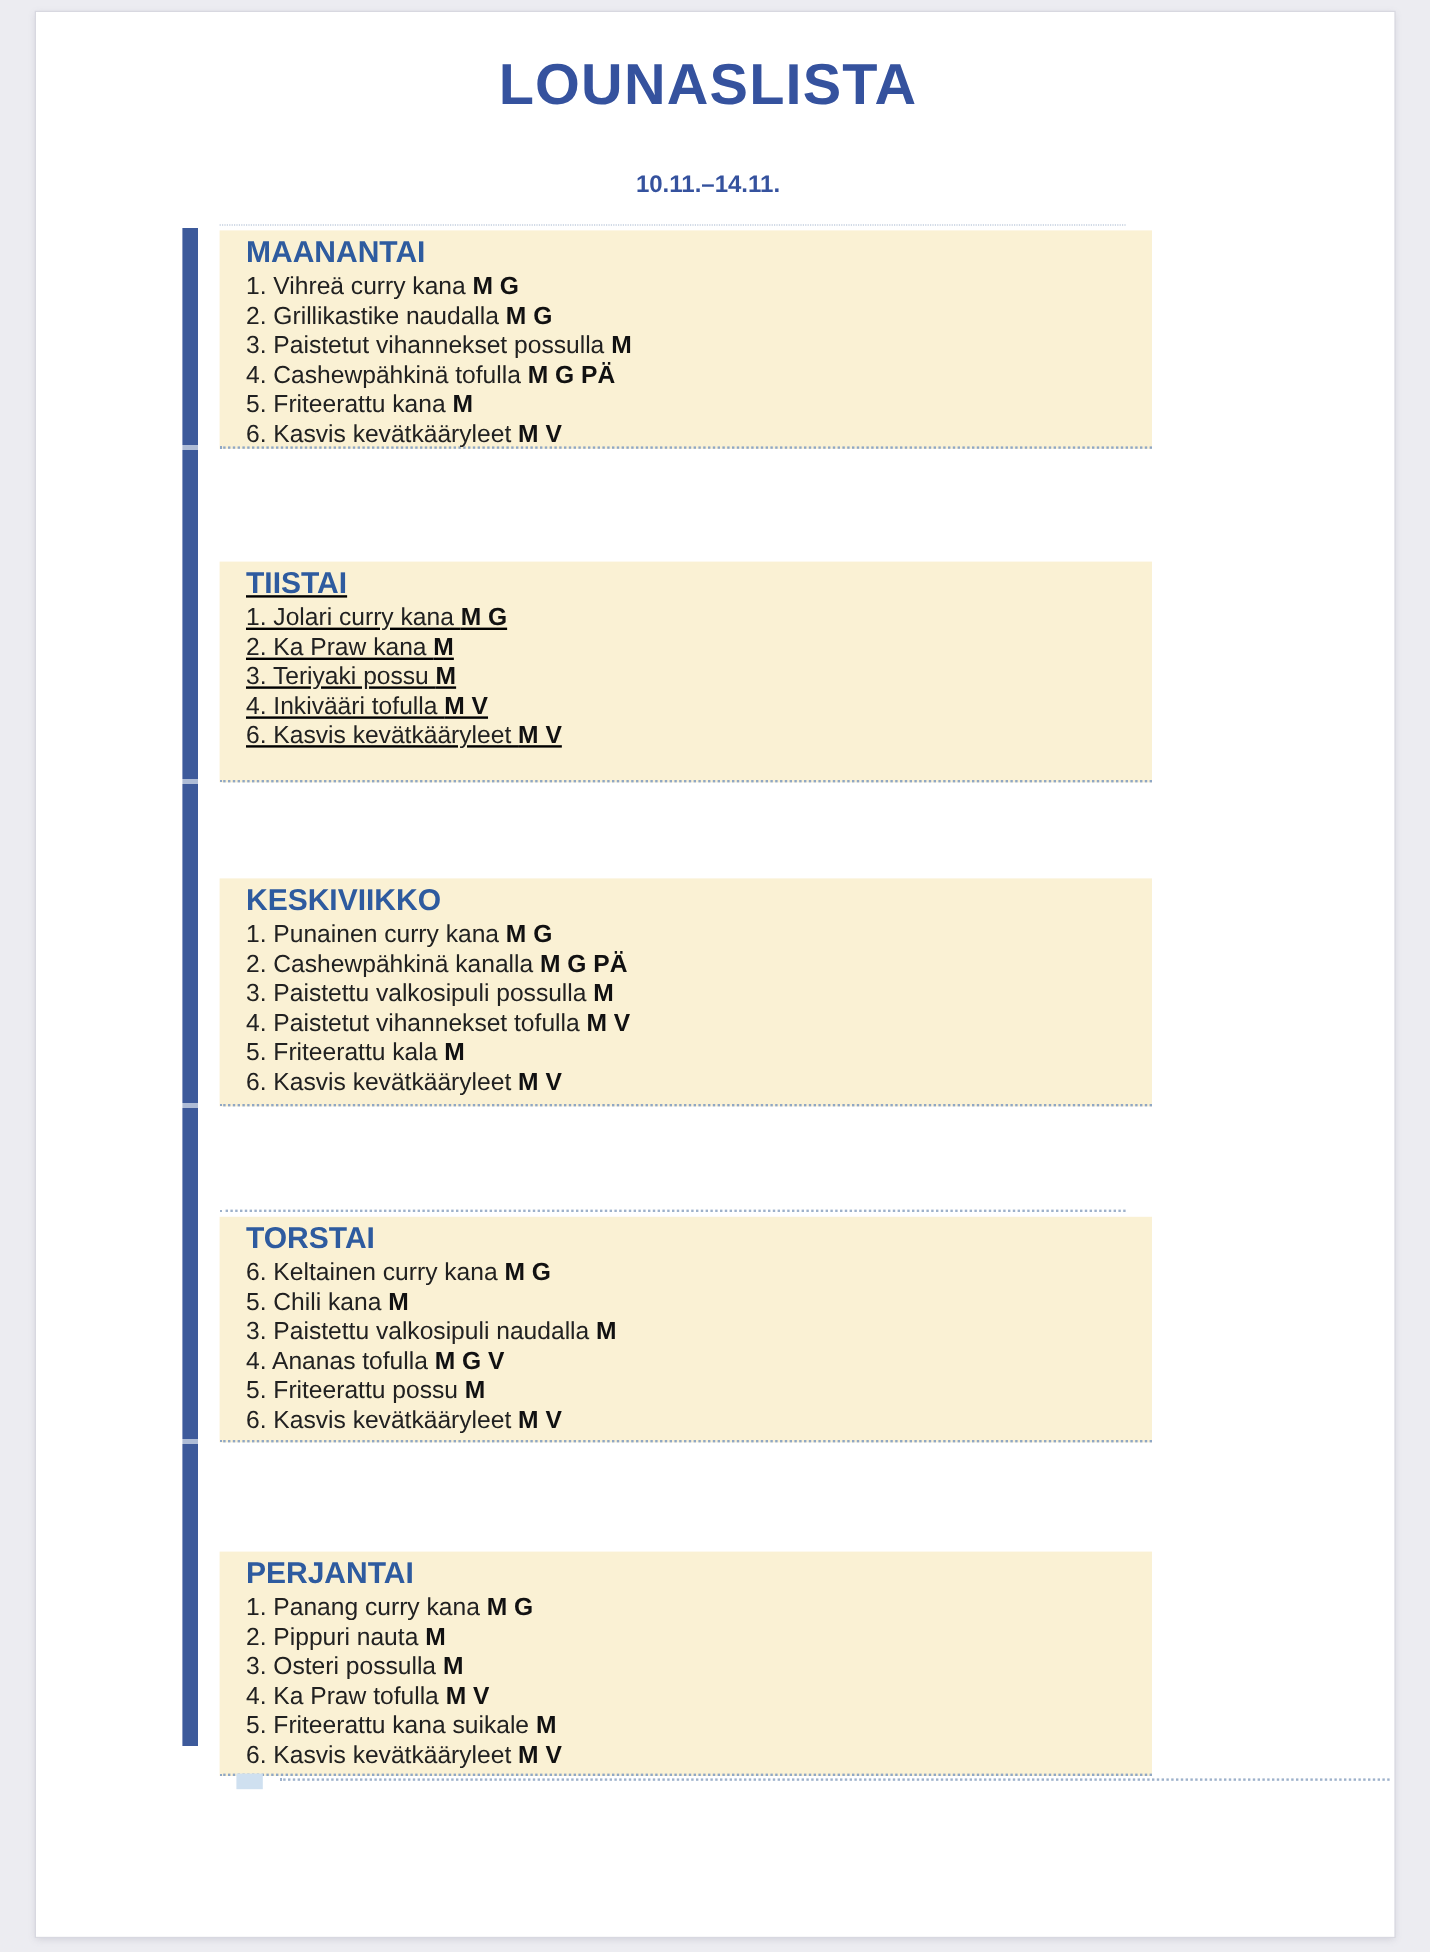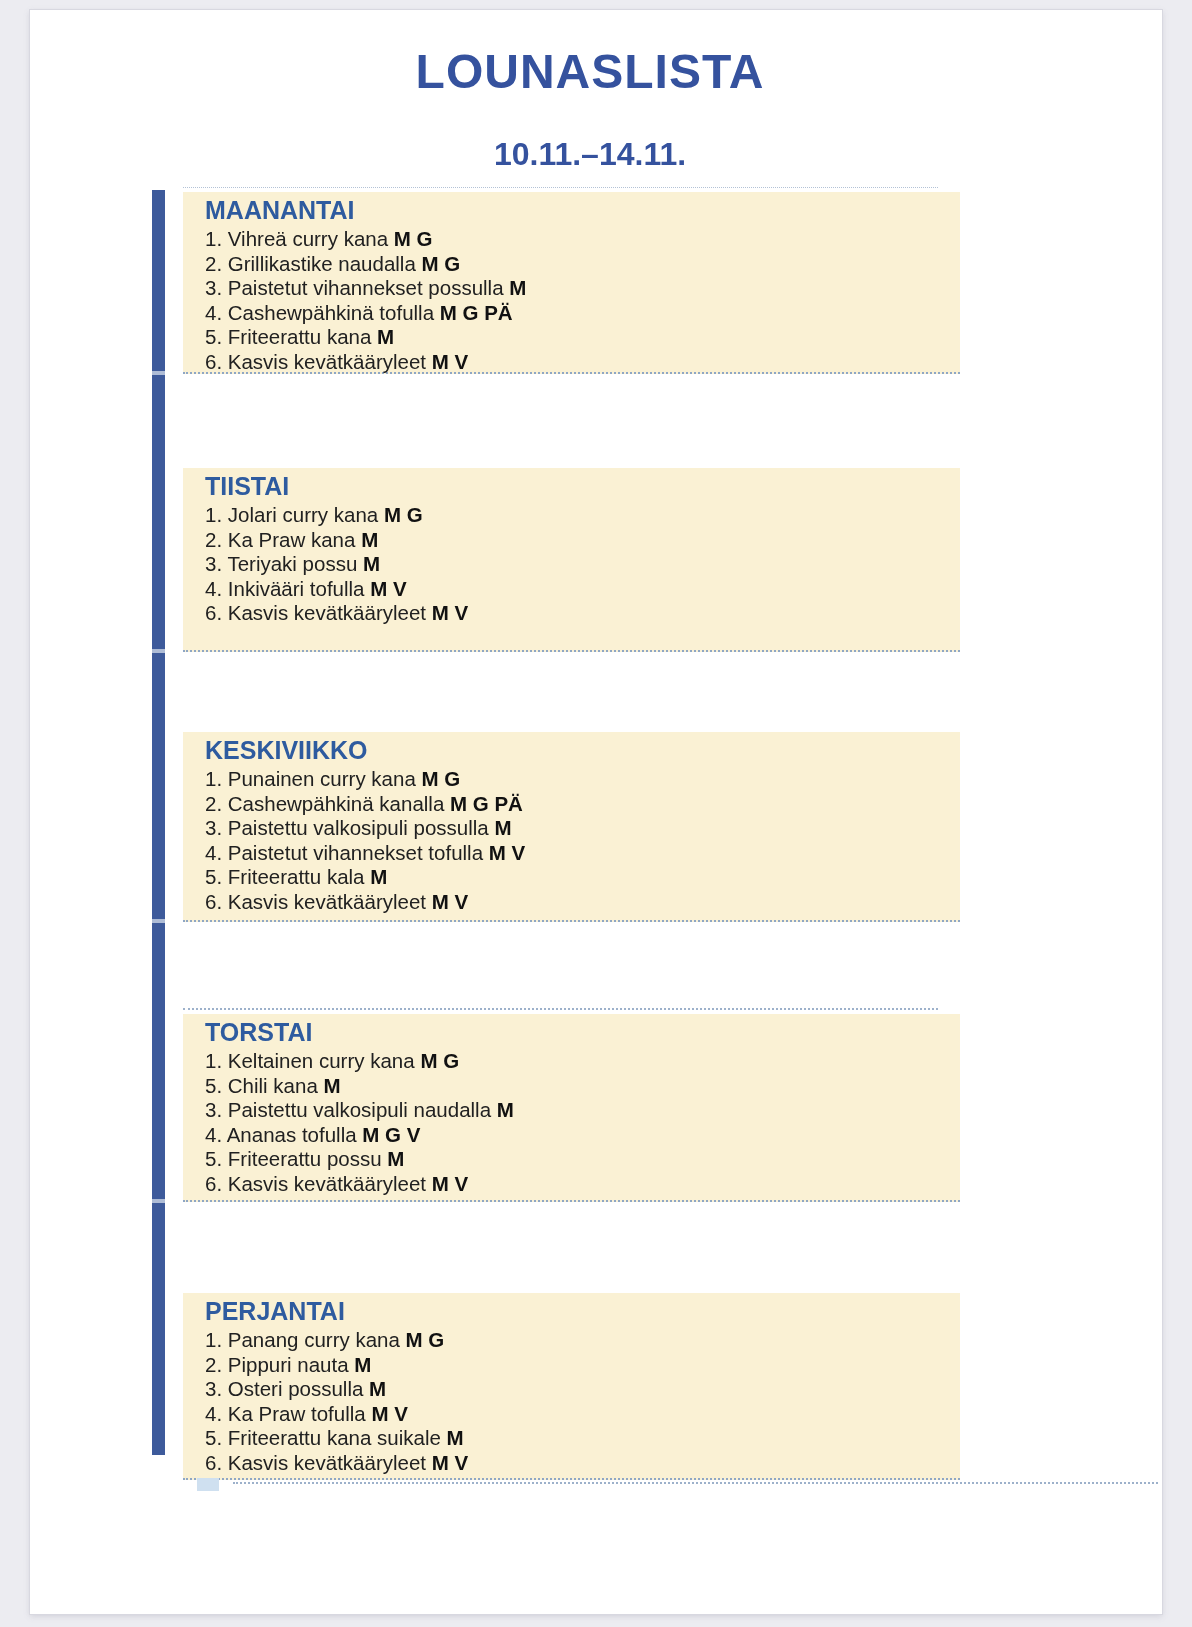--- a/index.html
+++ b/index.html
@@ -40,21 +40,21 @@
   }
   .date-wrap {
     position: absolute;
     left: 0;
     top: 126px;
     width: 1120px;
     text-align: center;
   }
   .date-range {
     margin: 0;
-    font-size: 32px;
+    font-size: 20px;
     line-height: 36px;
     font-weight: bold;
     color: #35529e;
   }
   .accent-bar {
     position: absolute;
     left: 122px;
     top: 180px;
     width: 13px;
     height: 1265px;
@@ -73,21 +73,21 @@
   .menu-section {
     position: absolute;
     left: 153px;
     width: 755px;
     background: #faf1d4;
     border-bottom: 2px dotted #8fa7c5;
     box-sizing: content-box;
     padding: 4px 0 0 22px;
   }
   .menu-section:nth-child(1) { top: 182px;  height: 176px; }
-  .menu-section:nth-child(2) { top: 458px;  height: 178px; }
+  .menu-section:nth-child(2) { top: 458px;  height: 178px; text-decoration: underline; }
   .menu-section:nth-child(3) { top: 722px;  height: 184px; }
   .menu-section:nth-child(4) { top: 1004px; height: 182px; }
   .menu-section:nth-child(5) { top: 1283px; height: 181px; }
   .day-heading {
     margin: 0 0 3px 0;
     font-size: 25px;
     line-height: 28px;
     font-weight: bold;
     color: #2e5b9f;
   }
@@ -233,21 +233,21 @@
     <span class="item-text">6. Kasvis kevätkääryleet </span>
     <span class="item-tags">M V</span>
   </div>
 </div>
   </section>
 
   <section class="menu-section">
     <h3 class="day-heading">TORSTAI</h3>
     <div class="menu-items">
   <div class="menu-item">
-    <span class="item-text">1. Keltainen curry kana </span>
+    <span class="item-text">6. Keltainen curry kana </span>
     <span class="item-tags">M G</span>
   </div>
 
   <div class="menu-item">
     <span class="item-text">5. Chili kana </span>
     <span class="item-tags">M</span>
   </div>
 
   <div class="menu-item">
     <span class="item-text">3. Paistettu valkosipuli naudalla </span>

